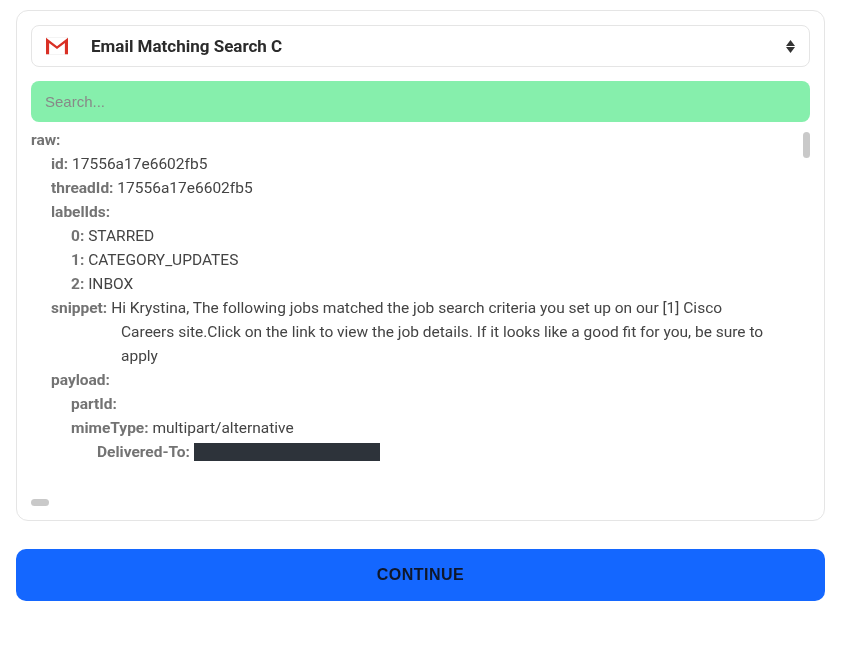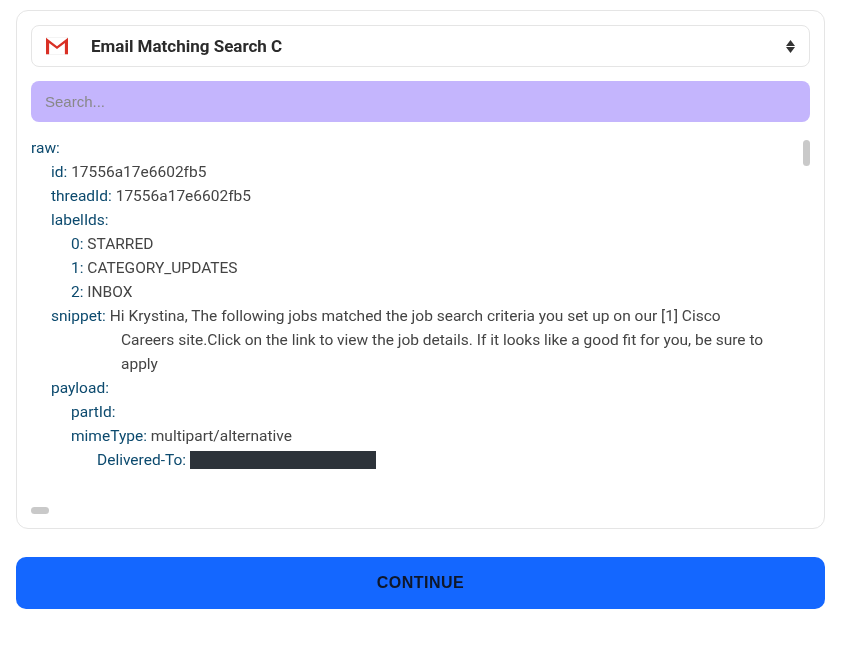--- a/index.html
+++ b/index.html
@@ -48,27 +48,27 @@
       align-items: center;
       gap: 1px;
       color: #333;
     }
     .select-arrows svg {
       display: block;
     }
     .search-input {
       width: 100%;
       border: none;
-      background: #c4b5fd;
+      background: #86efac;
       border-radius: 8px;
       padding: 12px 14px;
       font-size: 15px;
       color: #333;
       outline: none;
-      margin-bottom: 14px;
+      margin-bottom: 6px;
     }
     .search-input::placeholder {
       color: #888;
     }
     .data-pane {
       position: relative;
       height: 378px;
       overflow: hidden;
       font-size: 15.5px;
       color: #333;
@@ -92,22 +92,22 @@
       bottom: 0;
       width: 18px;
       height: 7px;
       background: #c9c9c9;
       border-radius: 4px;
     }
     .kv {
       display: block;
     }
     .k {
-      font-weight: 400;
-      color: #0c4a6e;
+      font-weight: 700;
+      color: #737373;
     }
     .v {
       color: #444;
     }
     .lvl0 { padding-left: 0px; }
     .lvl1 { padding-left: 20px; }
     .lvl2 { padding-left: 40px; }
     .lvl3 { padding-left: 66px; }
     .snippet-row {
       padding-left: 20px;

